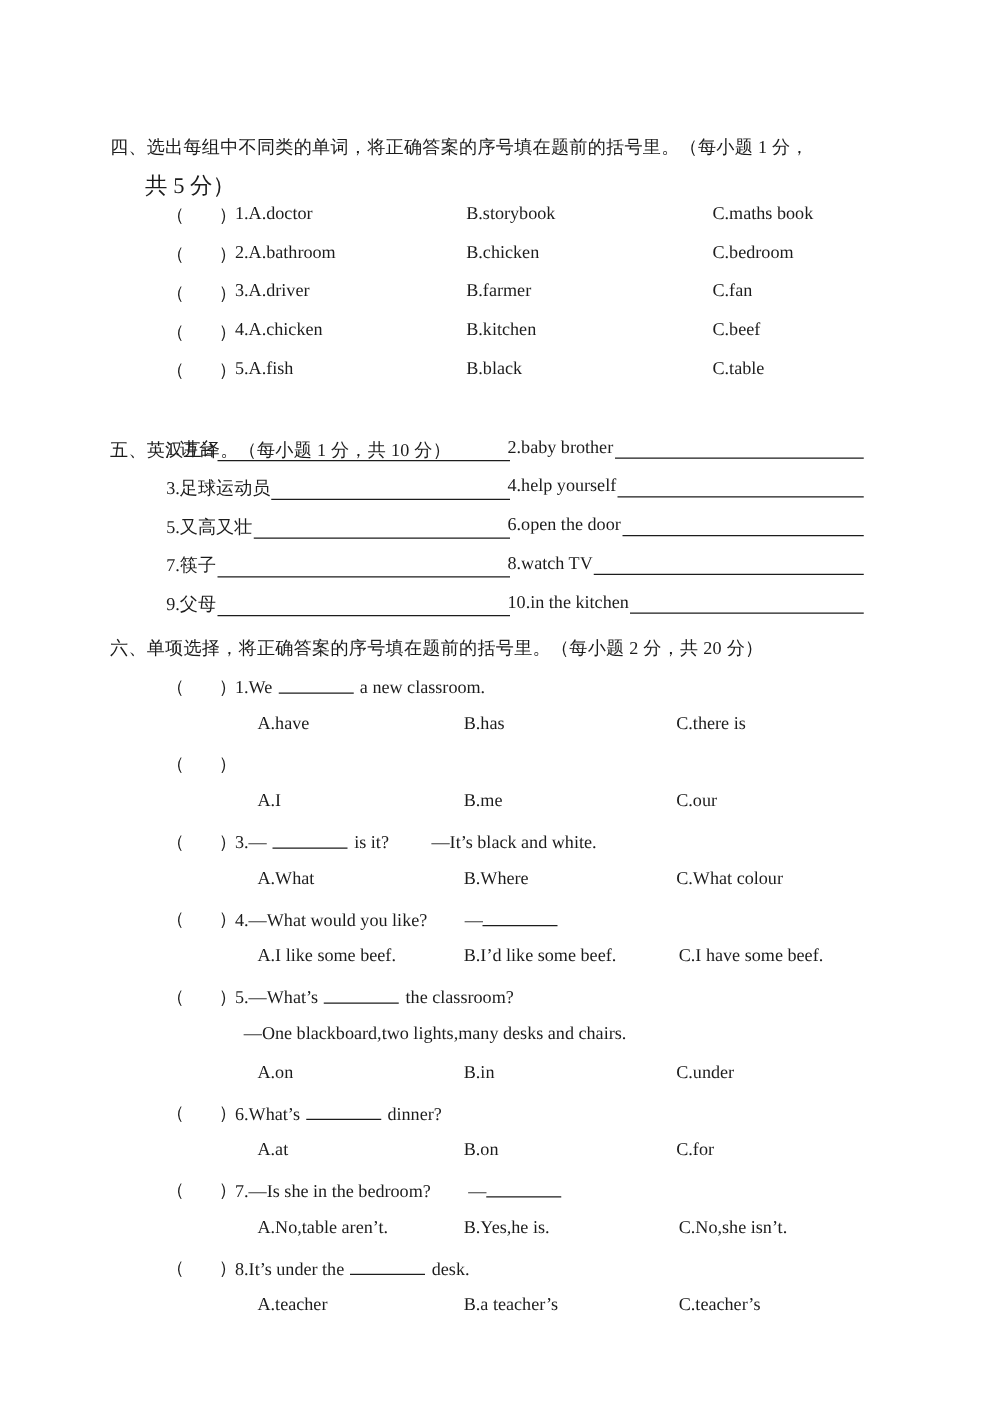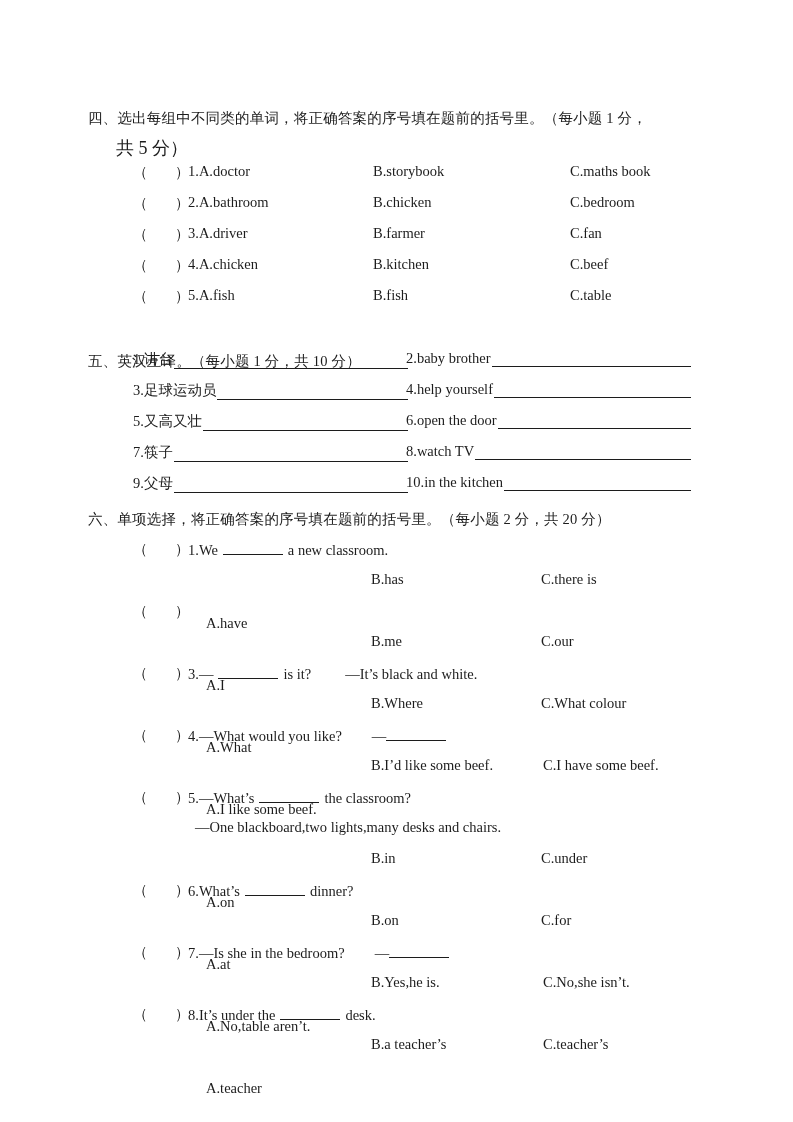--- a/index.html
+++ b/index.html
@@ -64,21 +64,21 @@
     position: relative;
     height: 31px;
     white-space: nowrap;
   }
   .opt {
     position: absolute;
     top: 0;
     font-size: 14.5px;
     white-space: nowrap;
   }
-  .opt-a { left: 73px; margin-top: 44px; }
+  .opt-a { left: 73px; }
   .opt-b { left: 238px; }
   .opt-c { left: 408px; }
 
   .wide .opt-a { left: 73px; }
   .wide .opt-b { left: 238px; }
   .wide .opt-c { left: 410px; }
 
   
   .blank {
     display: inline-block;
@@ -173,21 +173,21 @@
       <span class="paren-close">）</span>
       <span class="q-body"><span>4.</span><span>A.chicken</span></span>
       <span class="opt opt-b" style="left:240px">B.kitchen</span>
       <span class="opt opt-c" style="left:437px">C.beef</span>
     </div>
 
     <div class="q-row">
       <span class="paren-open">（</span>
       <span class="paren-close">）</span>
       <span class="q-body"><span>5.</span><span>A.fish</span></span>
-      <span class="opt opt-b" style="left:240px">B.fish</span>
+      <span class="opt opt-b" style="left:240px">B.black</span>
       <span class="opt opt-c" style="left:437px">C.table</span>
     </div>
 
   </div>
 
   <div id="sec5-head">
     <div class="sec-head">五、英汉互译。（每小题 1 分，共 10 分）</div>
   </div>
 
   <div id="sec5-list">

